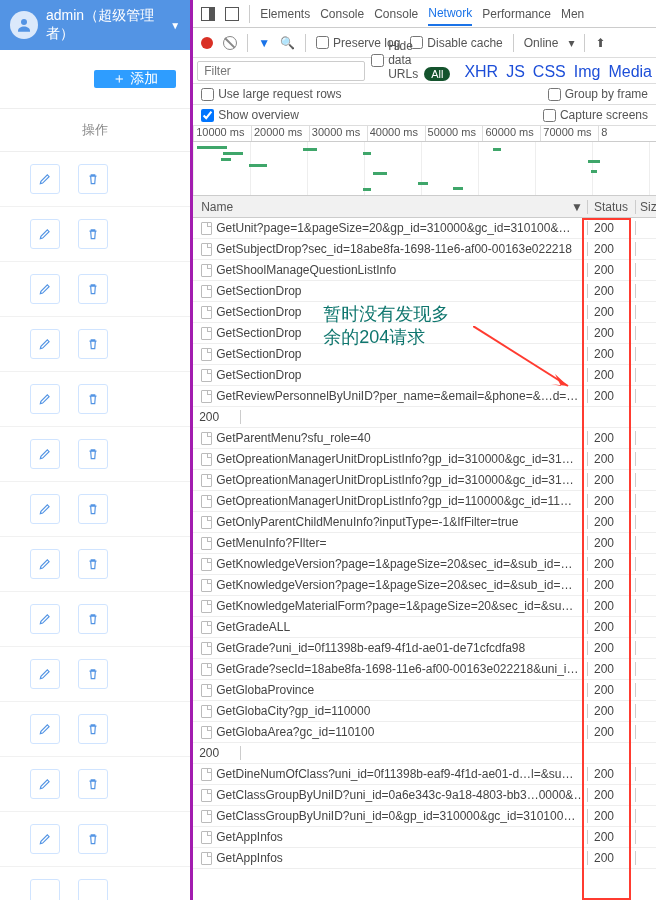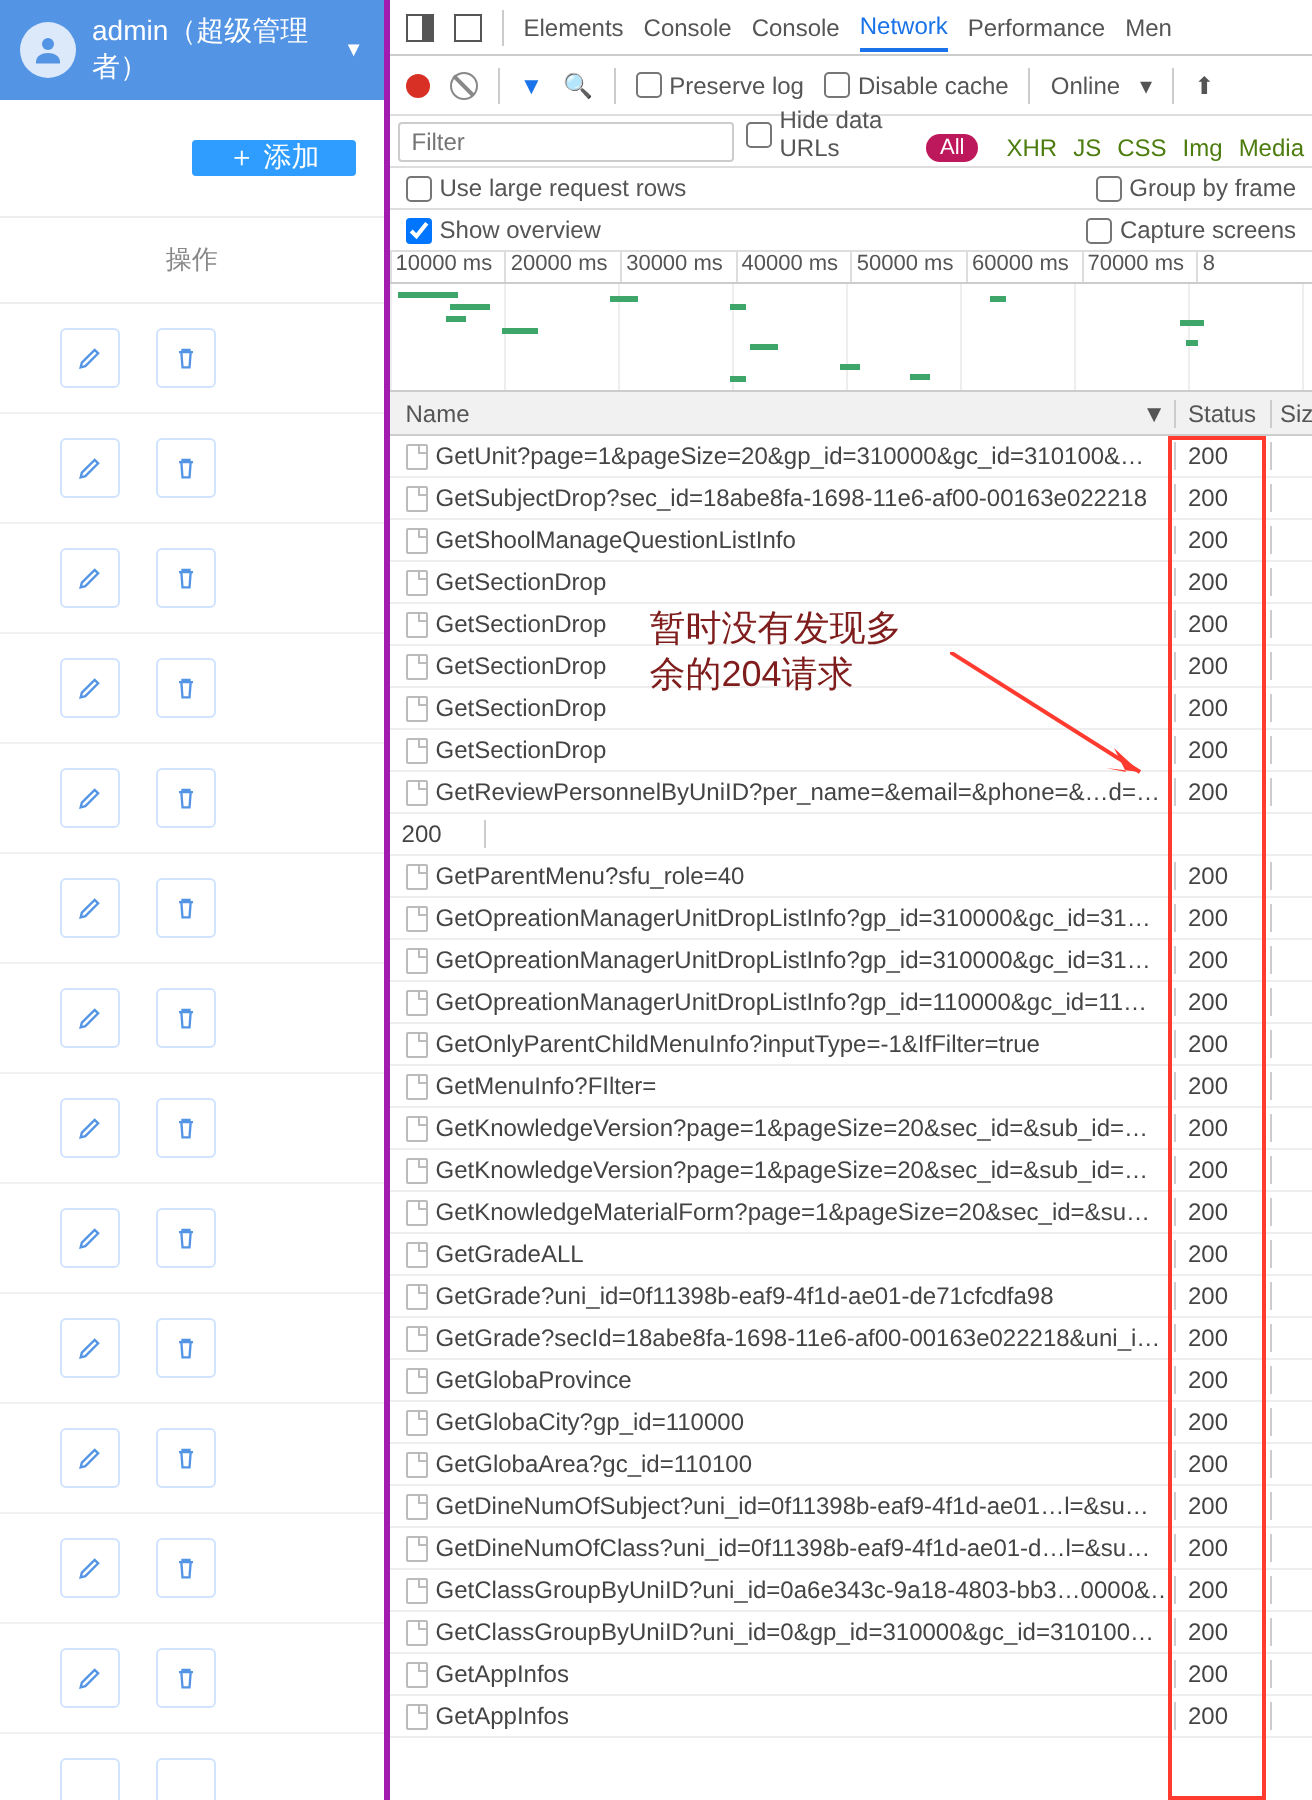--- a/index.html
+++ b/index.html
@@ -34,22 +34,22 @@
     .record-dot { width: 12px; height: 12px; border-radius: 50%; background: #d93025; }
     .circ-slash { width: 14px; height: 14px; border: 1.5px solid #888; border-radius: 50%; position: relative; }
     .circ-slash::after { content: ""; position: absolute; width: 14px; height: 1.5px; background: #888; transform: rotate(45deg); top: 5px; left: -1px; }
     .funnel { color: #1a73e8; }
     .check { display: flex; align-items: center; gap: 4px; }
     .check input { margin: 0; }
     .vsep { width: 1px; height: 18px; background: #ccc; }
 
     .filter-row { display: flex; align-items: flex-end; padding: 2px 4px; border-bottom: 1px solid #ddd; gap: 6px; height: 26px; color: #555; }
     .filter-input { border: 1px solid #ccc; padding: 2px 6px; font-size: 12px; width: 168px; border-radius: 2px; }
-    .pill { background: #be185d; color: #fff; border-radius: 9px; padding: 1px 7px; font-size: 11px; }
-    .filter-type { cursor: pointer; font-size: 12px; color: #4d7c0f; }
+    .pill { background: #14532d; color: #fff; border-radius: 9px; padding: 1px 7px; font-size: 11px; }
+    .filter-type { cursor: pointer; font-size: 16px; color: #1d4ed8; }
 
     .opts-row { display: flex; align-items: center; gap: 30px; border-bottom: 1px solid #ddd; padding: 3px 8px; color: #555; }
     .opts-row .check { flex: none; }
     .opts-row .spacer { flex: 1; }
 
     
     .wf-head { display: flex; border-bottom: 1px solid #ccc; height: 16px; font-size: 11px; color: #555; }
     .wf-head span { flex: 1; text-align: left; padding-left: 2px; border-left: 1px solid #ddd; white-space: nowrap; overflow: hidden; }
     .wf-bars { height: 54px; border-bottom: 1px solid #ccc; position: relative; background: repeating-linear-gradient(to right, #eee 0, #eee 1px, transparent 1px, transparent 57px); }
     .bar { position: absolute; height: 3px; background: #3fa66a; }
@@ -61,21 +61,21 @@
     .col-siz { width: 20px; padding-left: 4px; }
     .net-body { flex: 1; overflow-y: auto; position: relative; }
     .net-row { display: flex; height: 21px; align-items: center; border-bottom: 1px solid #eee; font-size: 12px; color: #444; }
     .net-row .col-name { display: flex; align-items: center; gap: 4px; overflow: hidden; white-space: nowrap; }
     .net-row .col-name span { overflow: hidden; text-overflow: ellipsis; }
     .doc-ic { width: 11px; height: 13px; border: 1px solid #bbb; border-radius: 1px; flex: none; position: relative; }
     .doc-ic::after { content: ""; position: absolute; right: -1px; top: -1px; width: 4px; height: 4px; background: #fff; border-left: 1px solid #bbb; border-bottom: 1px solid #bbb; }
     .status-box { border: 2px solid #ff3b30; position: absolute; top: 0; bottom: 0; pointer-events: none; }
 
     
-    .annot { position: absolute; color: #7f1d1d; font-size: 18px; font-weight: 500; pointer-events: none; line-height: 1.3; }
+    .annot { position: absolute; color: #0f766e; font-size: 18px; font-weight: 500; pointer-events: none; line-height: 1.3; }
     .arrow { position: absolute; pointer-events: none; }
   </style>
 </head>
 <body>
 
 <div class="left">
   <div class="user-bar">
     <span class="avatar">
         <svg viewBox="0 0 24 24">
           <circle cx="12" cy="8" r="4"></circle>
@@ -544,24 +544,20 @@
         </div>
         <div class="net-row">
           <div class="col-name">
             <span class="doc-ic"></span>
             <span>GetGlobaArea?gc_id=110100</span>
           </div>
           <div class="col-status">200</div>
           <div class="col-siz"></div>
         </div>
         <div class="net-row">
-          <div class="col-name">
-            <span class="doc-ic"></span>
-            <span>GetDineNumOfSubject?uni_id=0f11398b-eaf9-4f1d-ae01…l=&amp;su…</span>
-          </div>
           <div class="col-status">200</div>
           <div class="col-siz"></div>
         </div>
         <div class="net-row">
           <div class="col-name">
             <span class="doc-ic"></span>
             <span>GetDineNumOfClass?uni_id=0f11398b-eaf9-4f1d-ae01-d…l=&amp;su…</span>
           </div>
           <div class="col-status">200</div>
           <div class="col-siz"></div>

